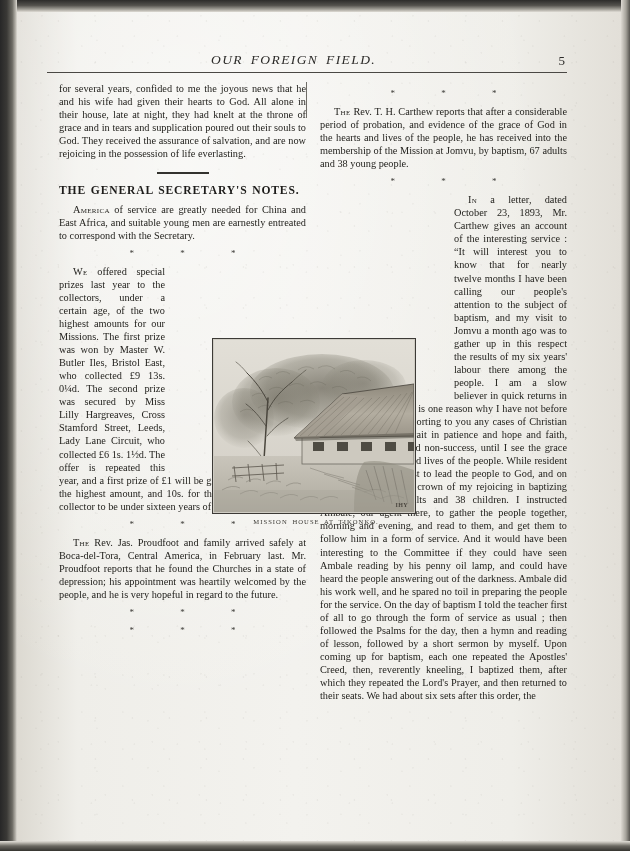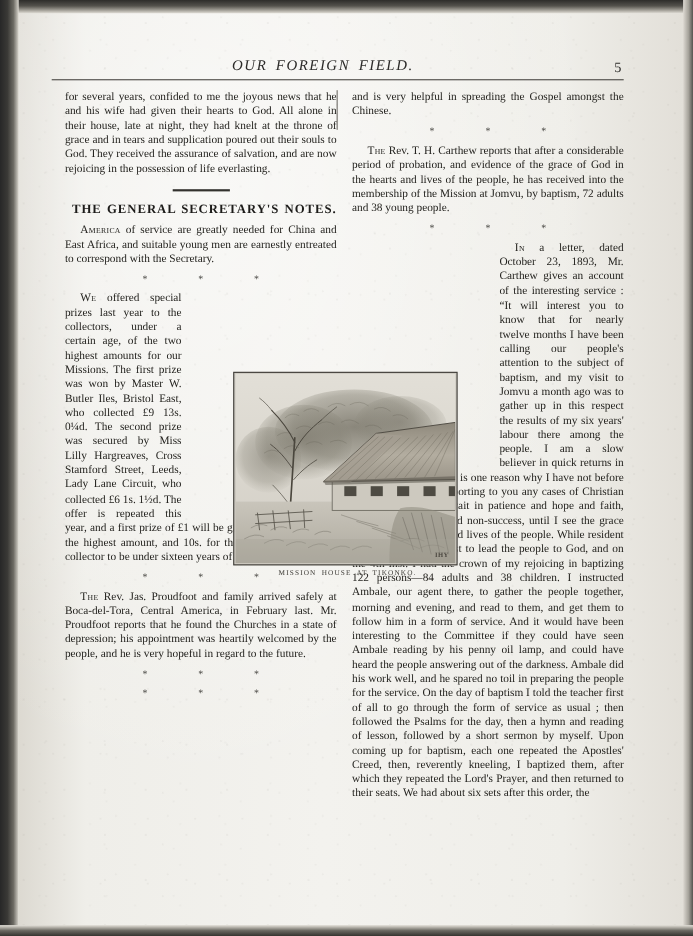--- a/index.html
+++ b/index.html
@@ -161,21 +161,21 @@
     height: 1.4px;
     background: #33322e;
     margin: 12px auto 10px auto;
   }
   h2.section-head {
     font-size: 11.6px;
     font-weight: bold;
     letter-spacing: 0.85px;
     margin: 0 0 6px 0;
     color: #1d1c1a;
-    text-align: right;
+    text-align: left;
     word-spacing: 1px;
   }
 
   
   .img-float-left {
     float: right;
     width: 141px;
     height: 196px;
     shape-outside: inset(0);
   }
@@ -270,25 +270,24 @@
 
         <div class="stars">*  *  *</div>
 
 
         <div class="stars">*  *  *</div>
 
       </div>
 
       <div class="col col-right">
 
-        <p class="noindent">and is very helpful in spreading the Gospel amongst the Chinese.</p>
-
-        <div class="stars">*  *  *</div>
-
-        <p><span class="sc">The</span><span> Rev. T. H. Carthew reports that after a considerable period of probation, and evidence of the grace of God in the hearts and lives of the people, he has received into the membership of the Mission at Jomvu, by baptism, 72 adults and 38 young people.</span></p>
+
+        <div class="stars">*  *  *</div>
+
+        <p><span class="sc">The</span><span> Rev. T. H. Carthew reports that after a considerable period of probation, and evidence of the grace of God in the hearts and lives of the people, he has received into the membership of the Mission at Jomvu, by baptism, 67 adults and 38 young people.</span></p>
 
         <div class="stars">*  *  *</div>
 
         <p><span class="img-float-right"></span><span class="sc">In</span><span> a letter, dated October 23, 1893, Mr. Carthew gives an account of the interesting service : “It will interest you to know that for nearly twelve months I have been calling our people's attention to the subject of baptism, and my visit to Jomvu a month ago was to gather up in this respect the results of my six years' labour there among the people.  I am a slow believer in quick returns in Mission work, and this is one reason why I have not before had the pleasure of reporting to you any cases of Christian baptism. I prefer to wait in patience and hope and faith, though apparently amid non-success, until I see the grace of God in the hearts and lives of the people. While resident in Jomvu I did my best to lead the people to God, and on the 4th inst. I had the crown of my rejoicing in baptizing 122 persons—84 adults and 38 children.  I instructed Ambale, our agent there, to gather the people together, morning and evening, and read to them, and get them to follow him in a form of service.  And it would have been interesting to the Committee if they could have seen Ambale reading by his penny oil lamp, and could have heard the people answering out of the darkness.   Ambale did his work well, and he spared no toil in preparing the people for the service.   On the day of baptism I told the teacher first of all to go through the form of service as usual ; then followed the Psalms for the day, then a hymn and reading of lesson, followed by a short sermon by myself.   Upon coming up for baptism, each one repeated the Apostles' Creed, then, reverently kneeling, I baptized them, after which they repeated the Lord's Prayer, and then returned to their seats. We had about six sets after this order, the</span></p>
       </div>
     </div>
 
     <div class="figure">
       <div class="figure-frame">
         <div class="engraving">

